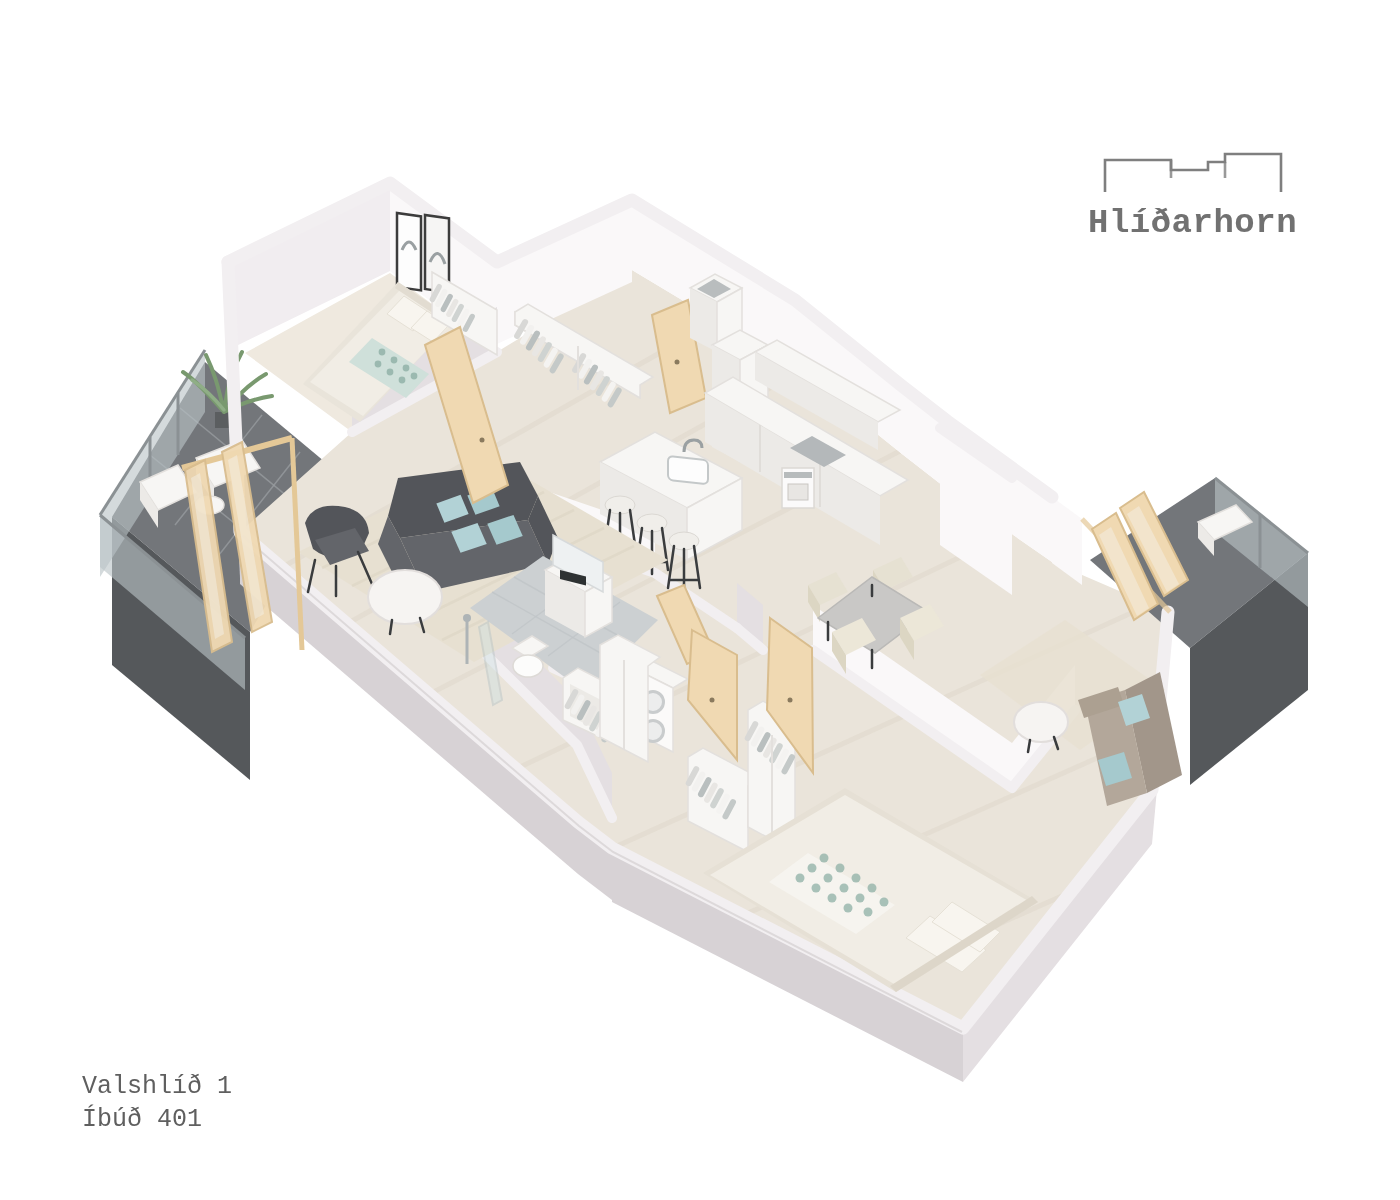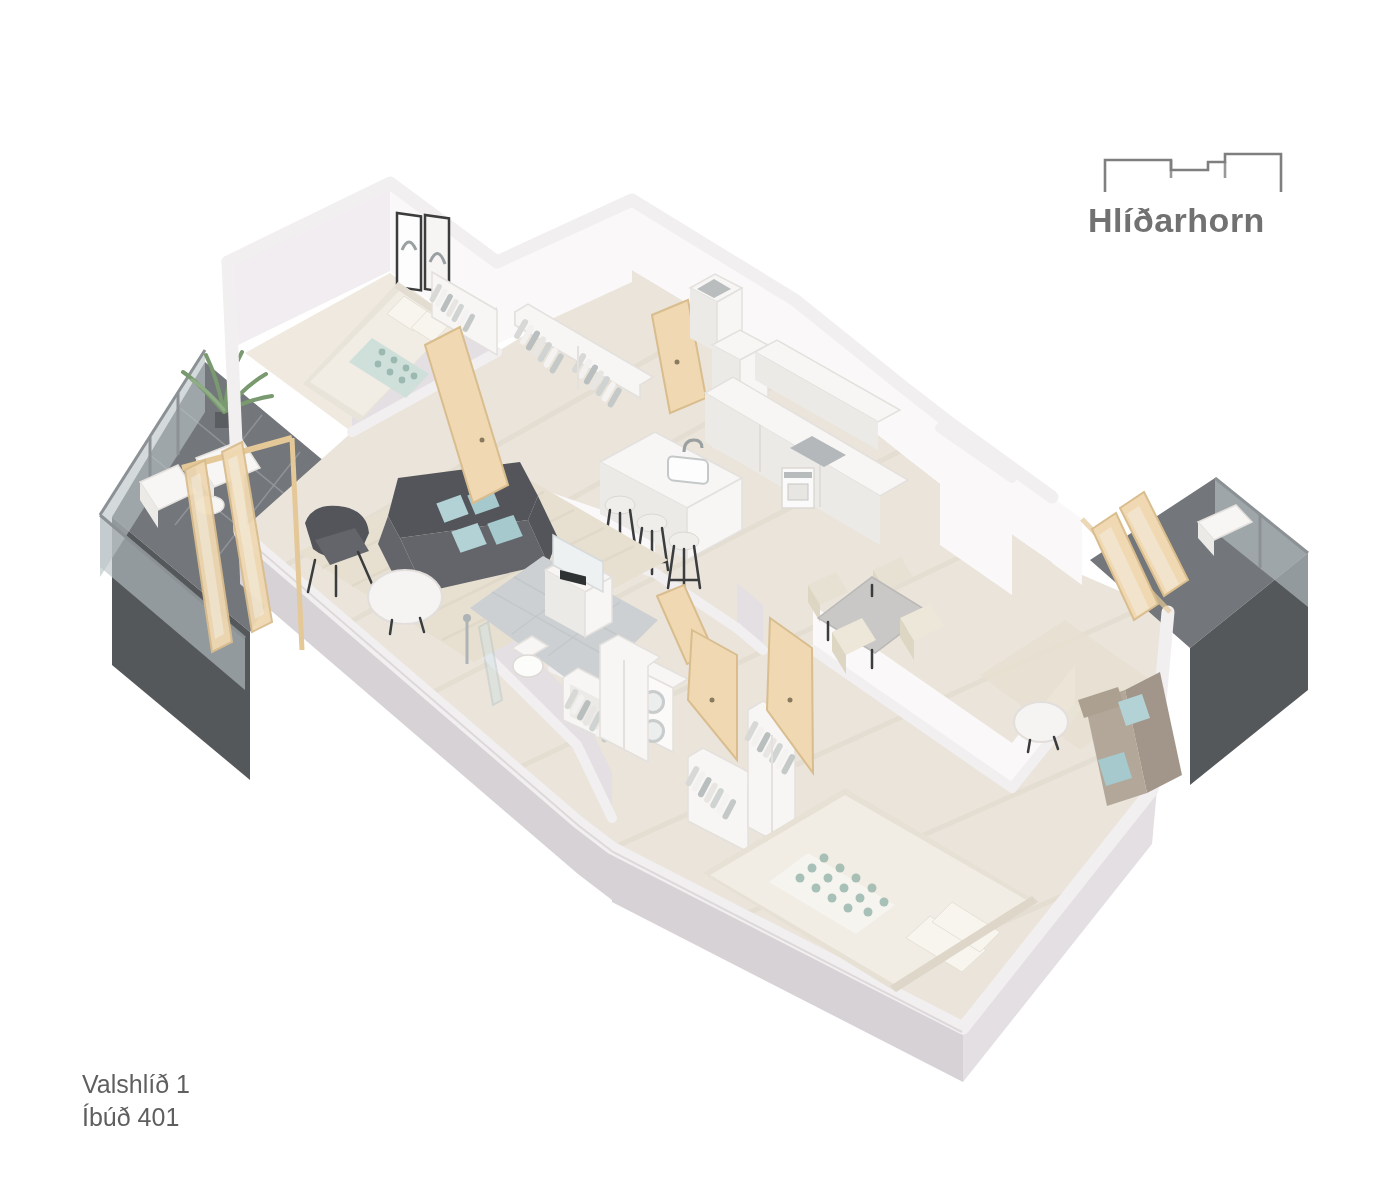--- a/index.html
+++ b/index.html
@@ -14,21 +14,21 @@
     --sofa:#63656a; --sofa-dark:#53555a; --cushion:#b2d2d6; --cushion2:#a5c9cd;
     --white-furn:#f7f6f4; --furn-edge:#e3e0dd; --furn-face:#eceae7;
     --table-gray:#c9c8c6; --chair-cream:#ece7d8; --chair-cream2:#e0dac8;
     --loveseat:#b3a79a; --loveseat-dark:#a2968a;
     --linen:#f1ede5; --pattern-teal:#9fbdb7; --pillow:#f8f5ef;
     --plant:#8fae86; --plant-dark:#70936a; --metal:#3a3c3e; --chrome:#aeb4b6;
     --appliance-ring:#c9cccd;
   }
   html,body{margin:0;padding:0;background:var(--bg);}
   .stage{position:relative;width:1400px;height:1200px;background:var(--bg);
-         font-family:Liberation Sans, sans-serif;overflow:hidden;}
+         font-family:Liberation Mono, monospace;overflow:hidden;}
   svg{position:absolute;left:0;top:0;}
   
   .floor{fill:var(--floor-wood);} .floor2{fill:var(--floor-wood2);}
   .wallface{fill:var(--wall-face);} .wallinner{fill:var(--wall-inner);}
   .wallshade{fill:var(--wall-shade);} .walldark{fill:var(--wall-dark);}
   .ribbon{fill:none;stroke:var(--wall-light);stroke-width:13;stroke-linejoin:round;stroke-linecap:round;}
   .ribbon-thin{fill:none;stroke:var(--wall-light);stroke-width:10;stroke-linejoin:round;stroke-linecap:round;}
   .ribbon-edge{fill:none;stroke:#cfc9cc;stroke-width:2;opacity:.6;}
   .plankline{stroke:var(--plank);stroke-width:5;opacity:.35;}
   .rug{fill:var(--rug);} .rugline{stroke:var(--rug-line);stroke-width:3;opacity:.8;}

